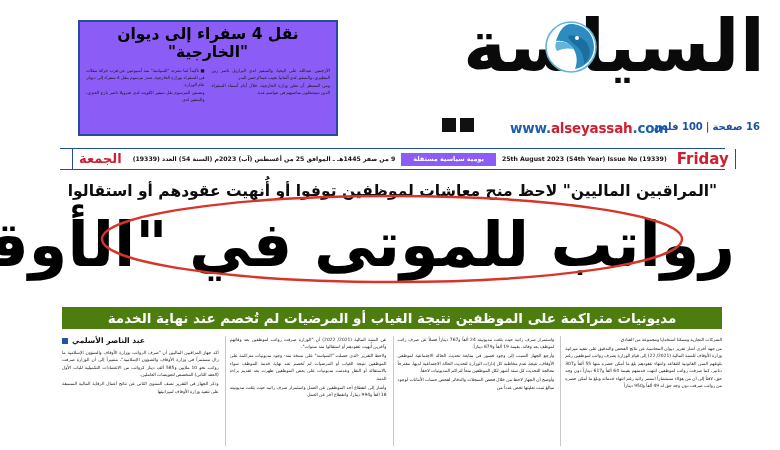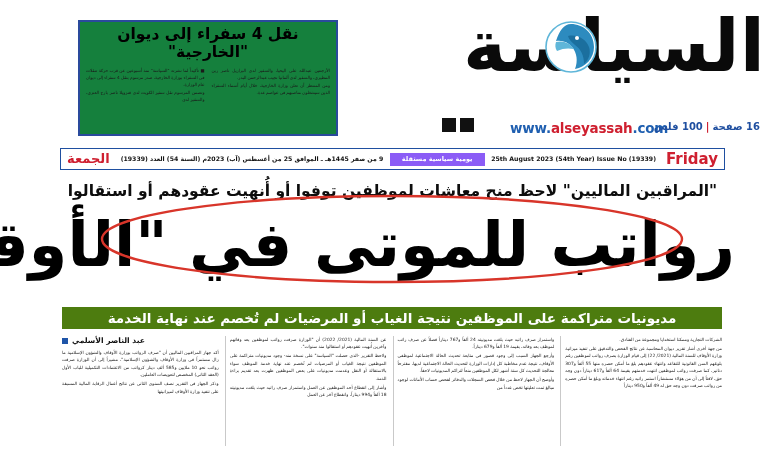--- a/index.html
+++ b/index.html
@@ -10,21 +10,21 @@
     position:relative;
   }
   .page{position:relative;width:780px;height:450px;}
 
   
   .topzone{position:relative;height:140px;width:780px;}
 
   
   .brief-box{
     position:absolute;left:78px;top:20px;width:260px;height:116px;
-    border:2px solid #2a4a9c;background:#15803d;box-sizing:border-box;
+    border:2px solid #2a4a9c;background:#8b5cf6;box-sizing:border-box;
     padding:4px 6px 3px 6px;
   }
   .brief-head{
     direction:rtl;text-align:center;
     font-weight:bold;font-size:15.5px;line-height:1.15;
     color:#000;letter-spacing:-0.3px;
     padding-bottom:2px;
   }
   .brief-cols{
     display:flex;flex-direction:row-reverse;gap:7px;margin-top:4px;
@@ -74,21 +74,21 @@
   
   .datebar{
     position:absolute;left:60px;right:55px;top:148px;height:22px;
     border-top:1.6px solid #1f4fa0;border-bottom:1.6px solid #1f4fa0;
     display:flex;flex-direction:row-reverse;align-items:center;
     box-sizing:border-box;
   }
   .day-ar{
     font-size:13px;font-weight:bold;color:#cf2030;
     padding:0 5px 0 6px;border-left:1.6px solid #1f4fa0;
-    line-height:20px;white-space:nowrap;
+    line-height:20px;white-space:nowrap;margin-left:12px;
   }
   .date-ar{
     font-size:6.2px;font-weight:bold;color:#111;direction:rtl;
     padding:0 6px;white-space:nowrap;line-height:20px;
   }
   .badge-ind{
     background:#8b5cf6;color:#fff;font-size:6.5px;font-weight:bold;
     padding:2.5px 12px;direction:rtl;white-space:nowrap;
     margin:0 auto;letter-spacing:0.3px;
   }

